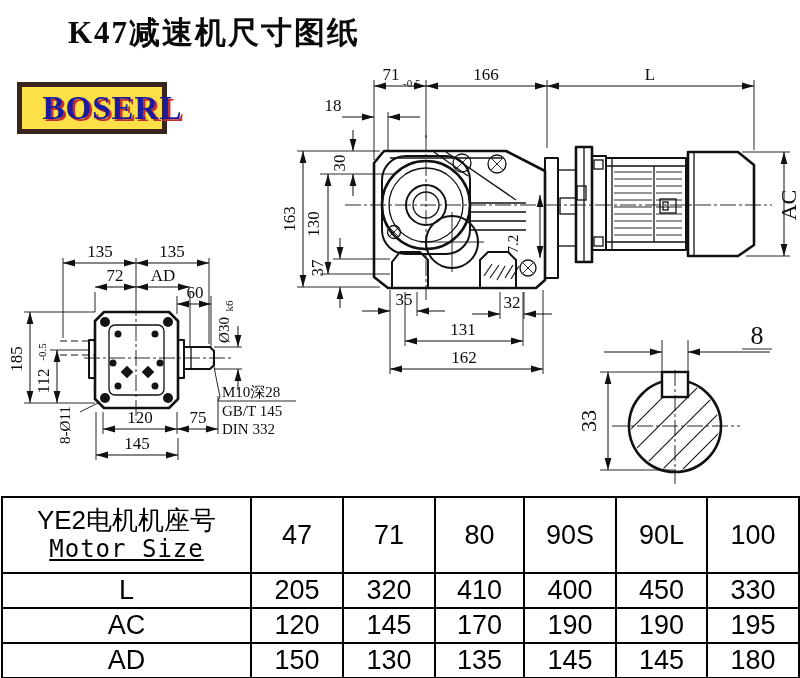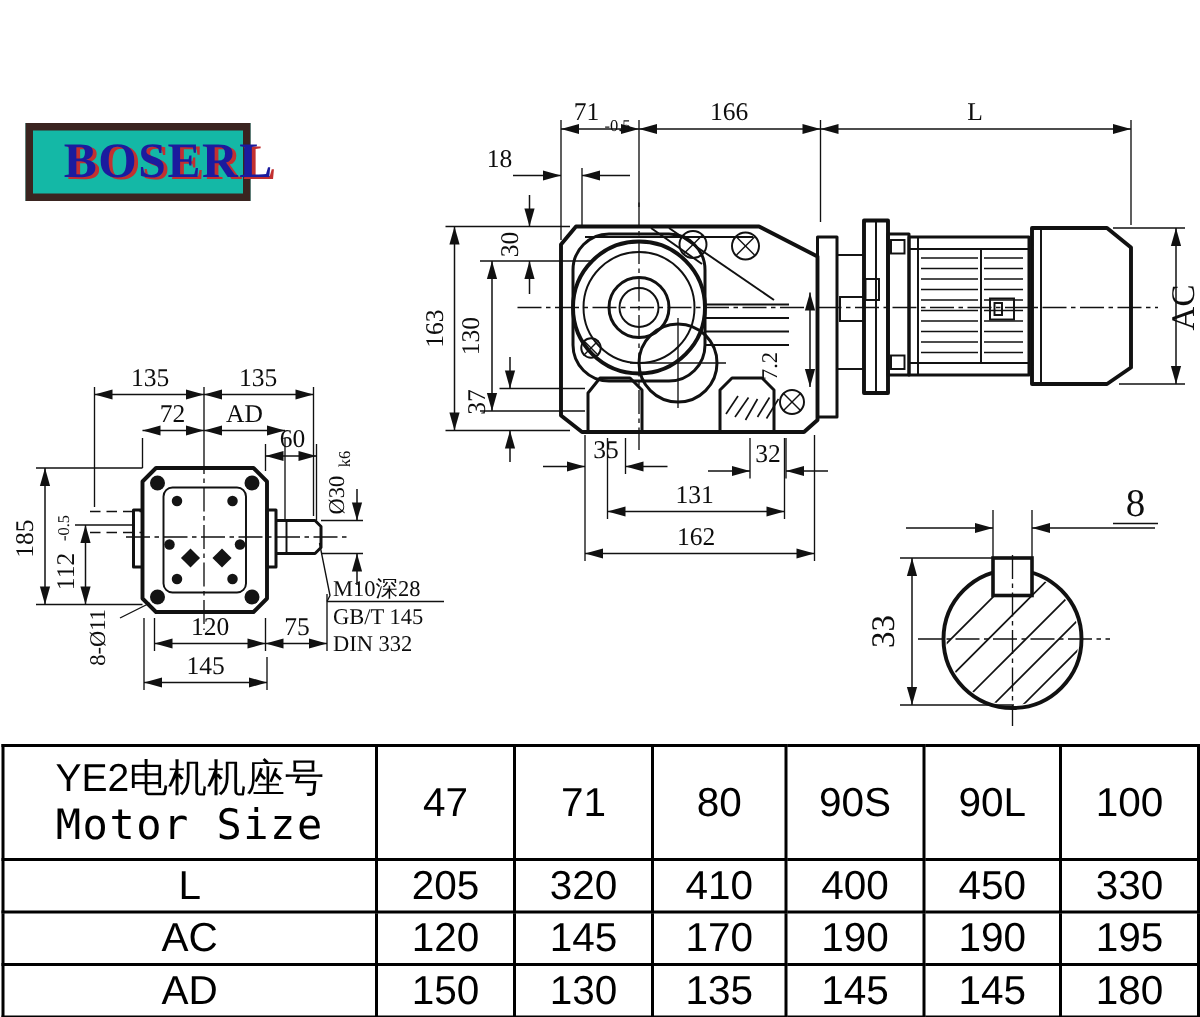--- a/index.html
+++ b/index.html
@@ -1,21 +1,21 @@
 <!DOCTYPE html>
 <html><head>
 <meta charset="utf-8">
 <style>
   html,body{margin:0;padding:0;background:#888;}
   .page{position:relative;width:800px;height:678px;background:#ffffff;overflow:hidden;
         font-family:"Liberation Sans",sans-serif;}
   .title{position:absolute;left:68px;top:12px;font-family:"Liberation Serif",serif;
          font-weight:bold;font-size:31px;letter-spacing:2px;color:#0a0a0a;white-space:nowrap;}
   .logo{position:absolute;left:17px;top:82px;width:150px;height:52px;box-sizing:border-box;
-        border:5px solid #3a2420;background:#14b8a6;display:flex;align-items:center;justify-content:center;padding-left:41px;}
+        border:5px solid #3a2420;background:#fde047;display:flex;align-items:center;justify-content:center;padding-left:41px;}
   .logo span{font-family:"Liberation Serif",serif;font-weight:bold;font-size:33px;
         color:#1b1b9e;letter-spacing:1px;text-shadow:2.5px 1.5px 0 #c23030;line-height:1;}
   svg.draw{position:absolute;left:0;top:0;}
   svg.draw text{fill:#0d0d0d;font-family:"Liberation Serif",serif;font-size:17px;}
   svg.draw text.sm{font-size:11px;}
   svg.draw text.md{font-size:15px;}
   svg.draw text.big{font-size:26px;}
   svg.draw text.b33{font-size:22px;}
   .o1{stroke:#111;stroke-width:2.6;fill:none;stroke-linejoin:round;}
   .o2{stroke:#111;stroke-width:2;fill:none;stroke-linejoin:round;}
@@ -26,21 +26,21 @@
   .hid{stroke:#111;stroke-width:1.1;fill:none;stroke-dasharray:7 4;}
   .hatch{stroke:#111;stroke-width:1.1;}
   .dot{fill:#141414;}
   table.dimtab{position:absolute;left:1px;top:496px;width:797px;border-collapse:collapse;
         table-layout:fixed;background:#fff;}
   table.dimtab td{border:2.5px solid #000;text-align:center;vertical-align:middle;
         font-size:27px;color:#000;padding:0;}
   table.dimtab tr.hdr td{height:74px;}
   table.dimtab tr.datarow td{height:33px;}
   .hzh{font-size:26px;line-height:1.15;}
-  .hen{font-family:"DejaVu Sans Mono",monospace;font-size:28px;letter-spacing:1px;line-height:1.15;}
+  .hen{font-family:"DejaVu Sans Mono",monospace;font-size:24px;letter-spacing:1px;line-height:1.15;text-decoration:underline;}
 </style>
 </head>
 <body>
 
 <div class="page">
 
 <svg class="draw" width="800" height="678" viewBox="0 0 800 678">
   <defs>
     <marker id="ar" markerWidth="14" markerHeight="10" refX="13" refY="5" orient="auto-start-reverse" markerUnits="userSpaceOnUse">
       <path d="M13,5 L1,1.6 L1,8.4 Z" fill="#111"></path>
@@ -328,20 +328,21 @@
     <text x="757" y="344" class="big" text-anchor="middle">8</text>
     <line class="ext" x1="742" y1="349" x2="772" y2="349"></line>
 
     <line class="ext" x1="600" y1="372" x2="662" y2="372"></line>
     <line class="ext" x1="600" y1="470" x2="676" y2="470"></line>
     <line class="dl" x1="608" y1="372" x2="608" y2="470" marker-start="url(#ar)" marker-end="url(#ar)"></line>
     <text x="596" y="421" class="b33" text-anchor="middle" transform="rotate(-90 596 421)">33</text>
   </g>
 </svg>
 
+<div class="title">K47减速机尺寸图纸</div>
 
 <div class="logo">
   <span>BOSERL</span>
 </div>
 
 <table class="dimtab">
   <colgroup>
     <col style="width:249px">
         <col style="width:92px">
         <col style="width:92px">

